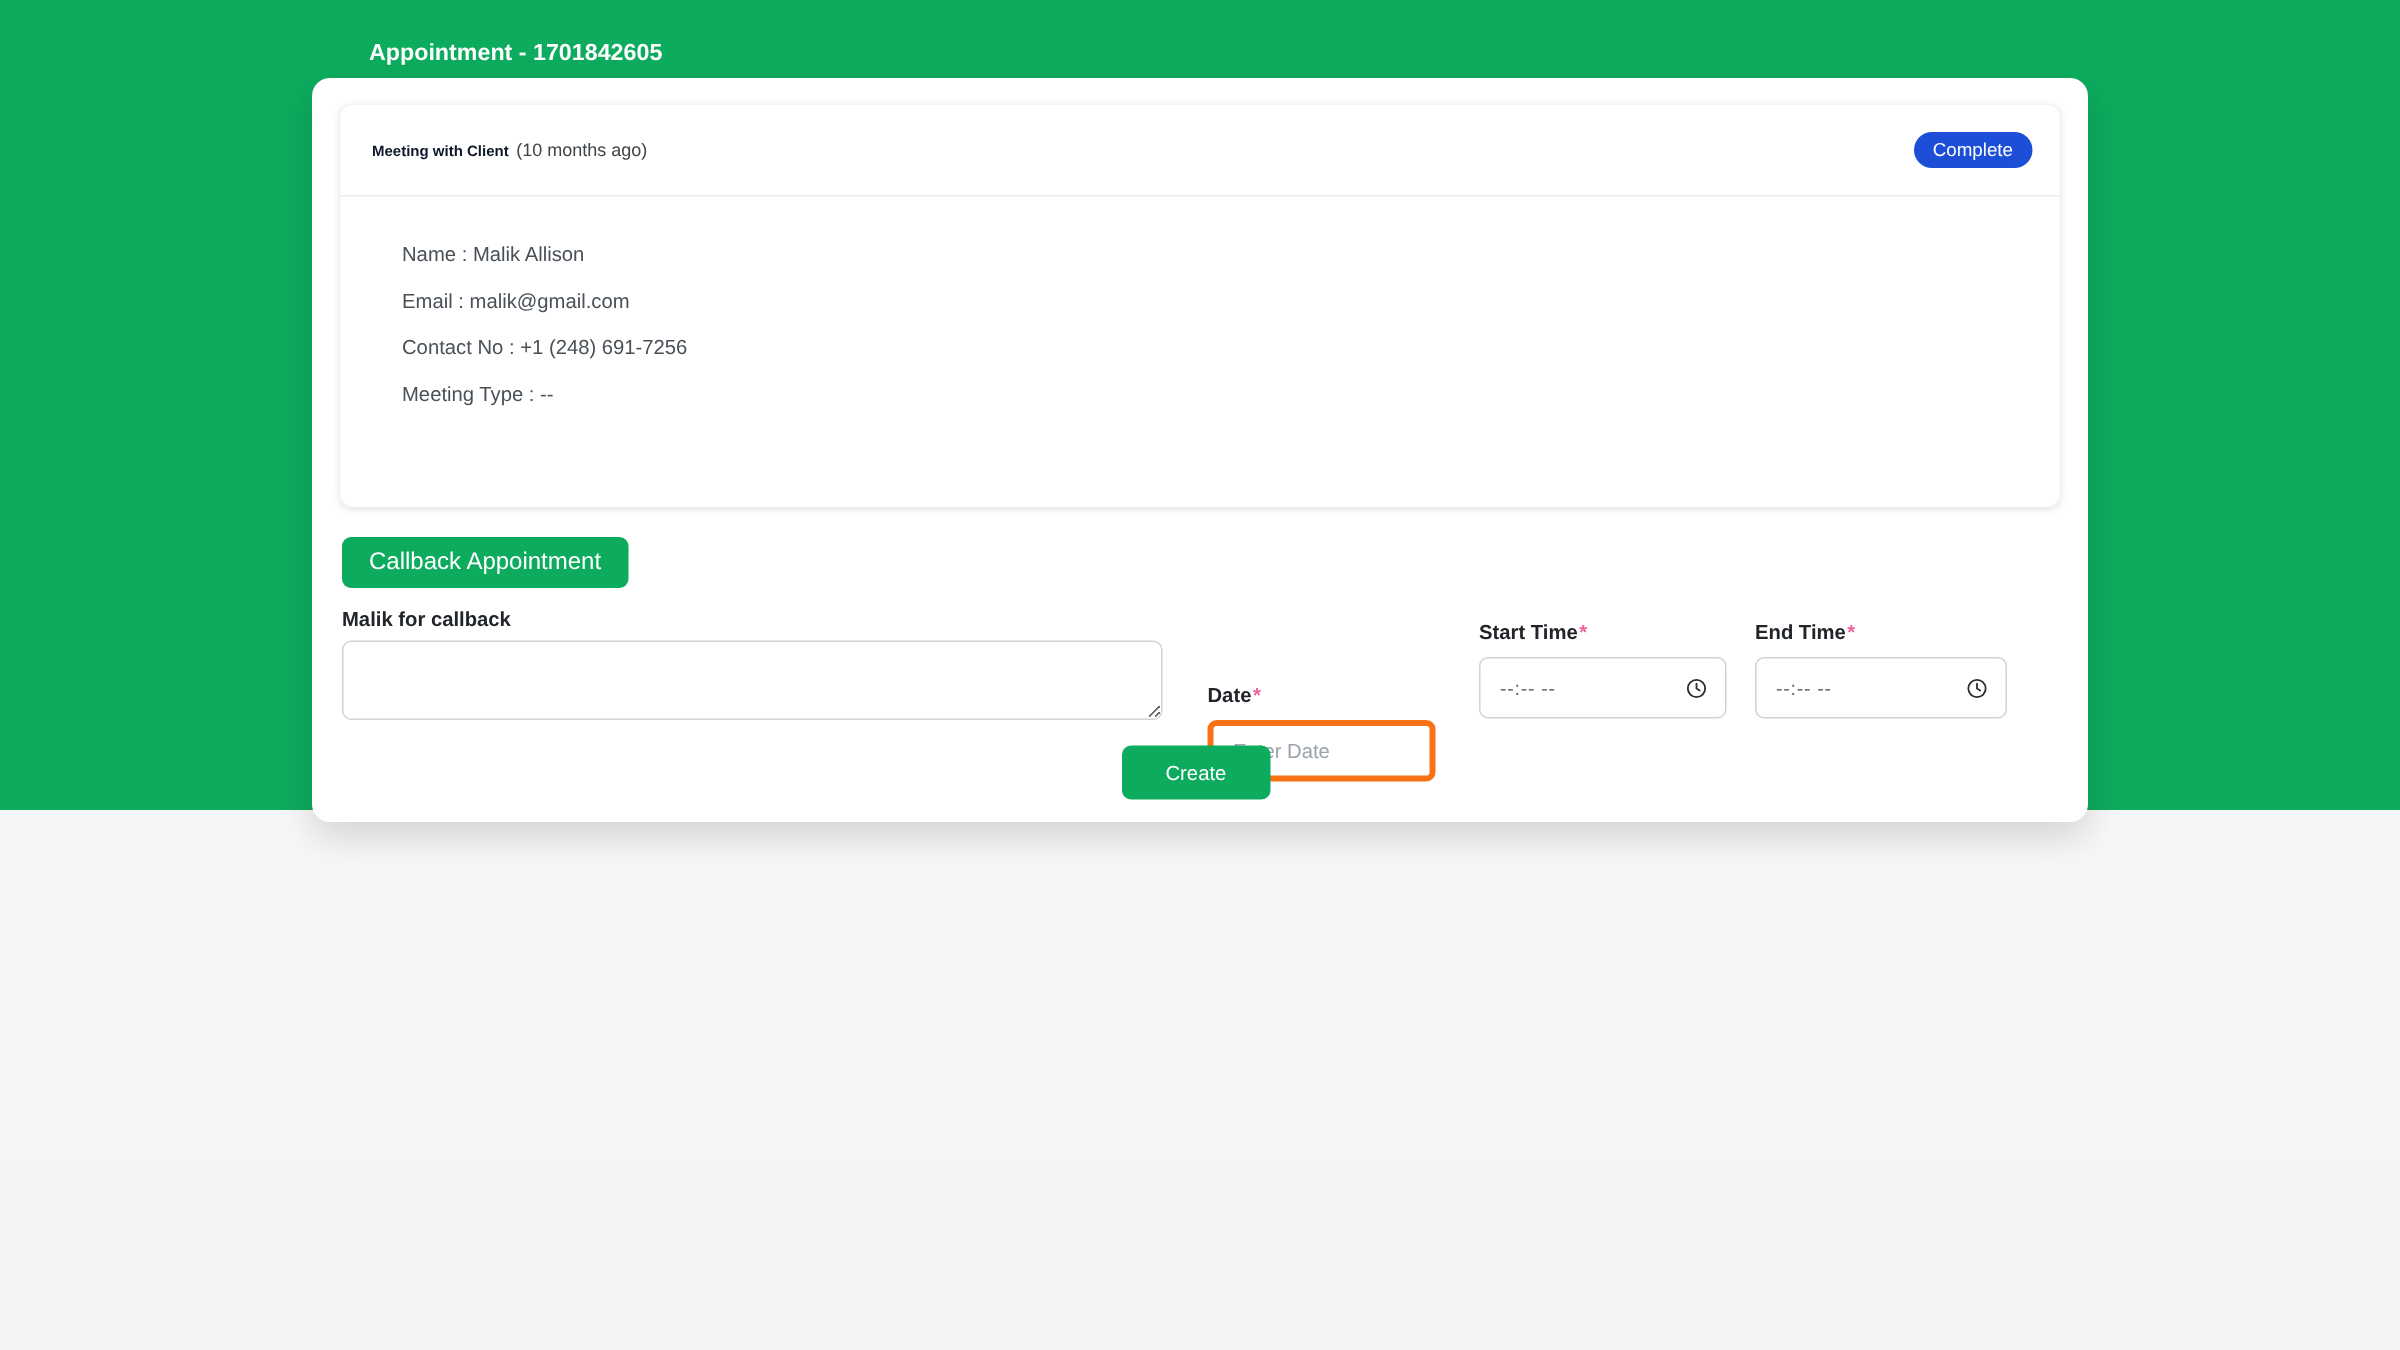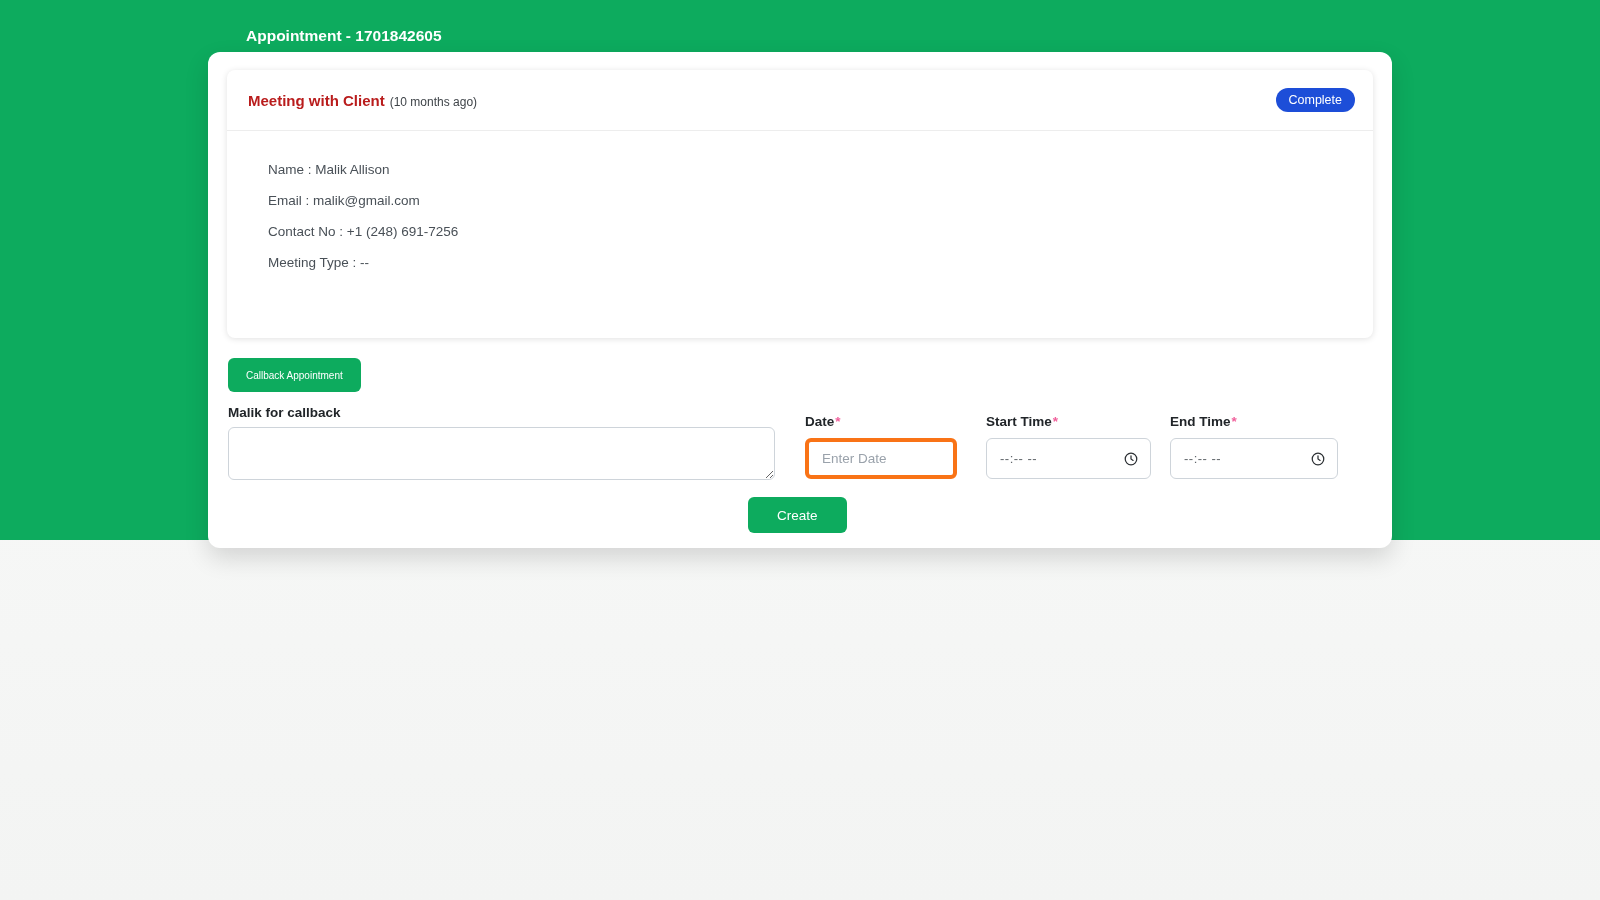--- a/index.html
+++ b/index.html
@@ -55,21 +55,21 @@
   .meeting-header {
     height: 61px;
     display: flex;
     align-items: center;
     justify-content: space-between;
     padding: 0 18px 0 21px;
     border-bottom: 1px solid #ededed;
   }
 
   .meeting-title-wrap { display: flex; align-items: baseline; gap: 5px; }
-  .meeting-title { font-size: 15px; font-weight: 700; color: #b91c1c; }
+  .meeting-title { font-size: 10px; font-weight: 700; color: #0f172a; }
   .meeting-age { font-size: 12px; font-weight: 400; color: #3f4449; }
 
   .status-badge {
     background: #1d4ed8;
     color: #ffffff;
     font-size: 12.5px;
     font-weight: 400;
     padding: 6px 13px;
     border-radius: 16px;
     line-height: 1;
@@ -92,21 +92,21 @@
 
   .callback-btn {
     position: absolute;
     left: 20px;
     top: 306px;
     height: 34px;
     padding: 0 18px;
     background: #0dab5e;
     color: #ffffff;
     font-family: "Liberation Sans", sans-serif;
-    font-size: 10px;
+    font-size: 16px;
     font-weight: 400;
     border: none;
     border-radius: 6px;
     cursor: pointer;
   }
 
   .reason-label {
     position: absolute;
     left: 20px;
     top: 353px;
@@ -125,21 +125,21 @@
     border-radius: 6px;
     resize: both;
     font-family: "Liberation Sans", sans-serif;
     font-size: 13.5px;
     padding: 8px 10px;
     color: #495057;
     outline: none;
   }
 
   .field-group { position: absolute; top: 362px; }
-  .field-group.date  { left: 597px; width: 152px; }
+  .field-group.date  { left: 597px; width: 152px; margin-top: 42px; }
   .field-group.start { left: 778px; width: 165px; }
   .field-group.end   { left: 962px; width: 168px; }
 
   .field-label {
     font-size: 13.5px;
     font-weight: 700;
     color: #212529;
     margin-bottom: 9px;
   }
   .required-mark { color: #f0609b; font-weight: 700; margin-left: 1px; }

